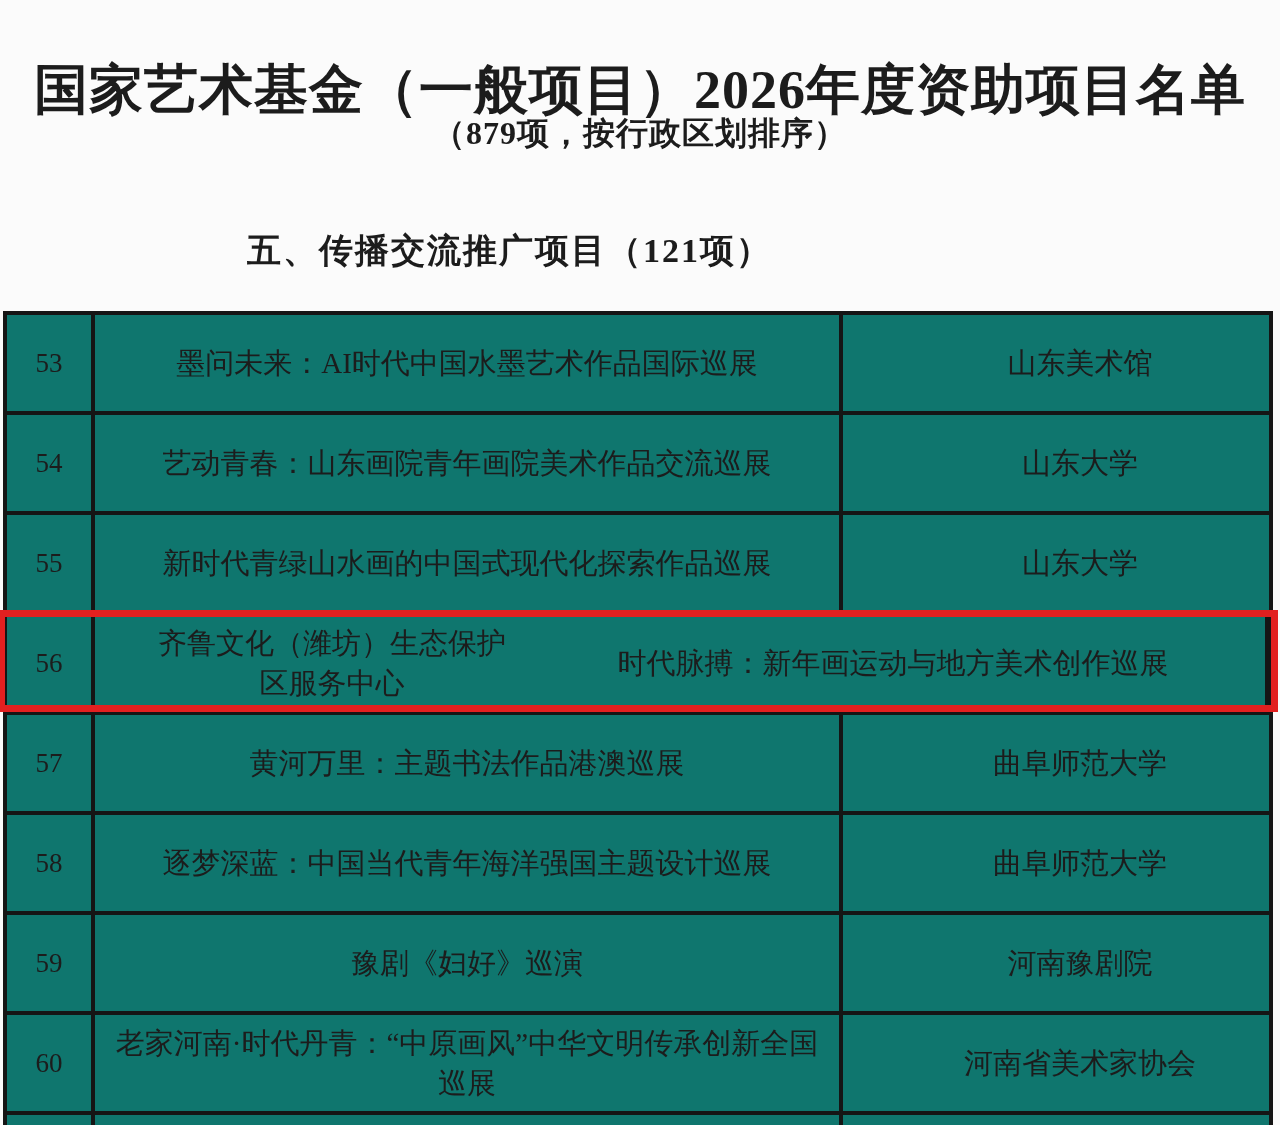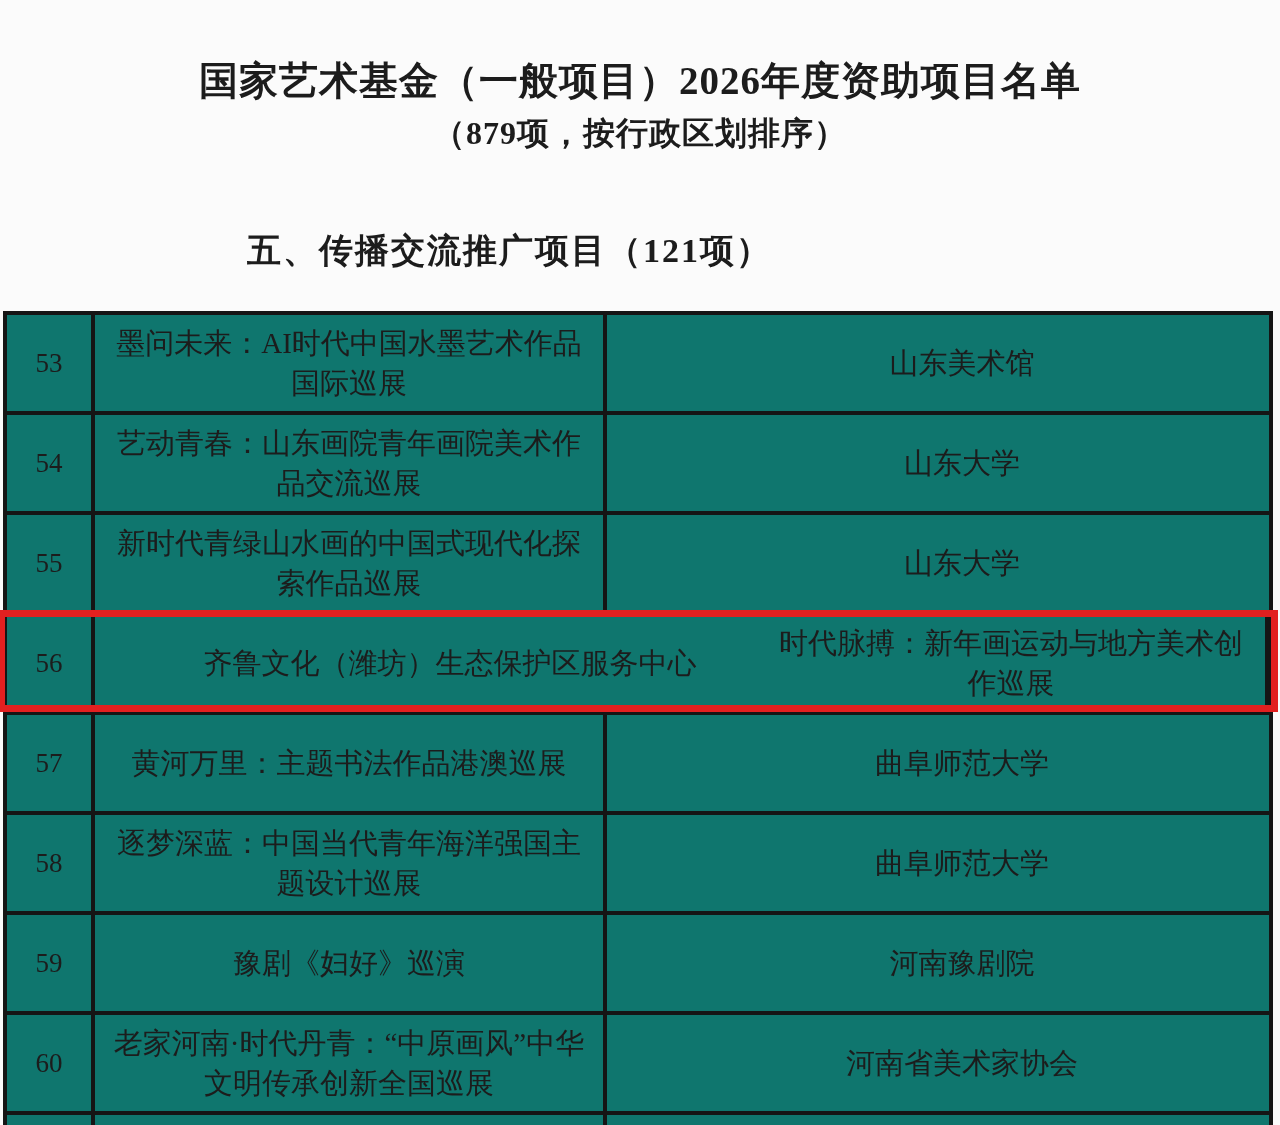--- a/index.html
+++ b/index.html
@@ -12,21 +12,21 @@
   html,body{width:1280px;height:1125px;overflow:hidden;}
   body{
     background:var(--bg);
     color:var(--text);
     font-family:"Liberation Serif","DejaVu Serif",serif;
   }
   .page{position:relative;width:1280px;height:1125px;background:var(--bg);}
 
   .doc-title{
     position:absolute;top:54px;left:0;width:1280px;
-    text-align:center;font-size:39px;font-weight:bold;
+    text-align:center;font-size:54px;font-weight:bold;
     letter-spacing:1px;white-space:nowrap;
   }
   .doc-subtitle{
     position:absolute;top:112px;left:0;width:1280px;
     text-align:center;font-size:32px;font-weight:bold;
     letter-spacing:1px;
   }
   .section-heading{
     position:absolute;top:228px;left:0;width:1019px;
     text-align:center;font-size:34px;font-weight:bold;
@@ -44,21 +44,21 @@
     display:flex;height:100px;
     border-bottom:4px solid var(--border);
     position:relative;
   }
   .row.partial{height:10px;border-bottom:none;}
   .cell{
     display:flex;align-items:center;justify-content:center;
     text-align:center;font-size:29px;line-height:40px;
   }
   .cell-no{width:88px;border-right:4px solid var(--border);font-size:27px;}
-  .cell-project{width:512px;border-right:4px solid var(--border);padding:0 14px;}
+  .cell-project{width:748px;border-right:4px solid var(--border);padding:0 14px;}
   .cell-org{flex:1;padding:0 6px;margin-left:48px;}
 
   .row.highlighted .highlight-box{
     position:absolute;z-index:3;pointer-events:none;
     top:-5px;bottom:-1px;left:-9px;right:-9px;
     border:7px solid var(--highlight);
   }
 </style>
 </head>
 <body>

